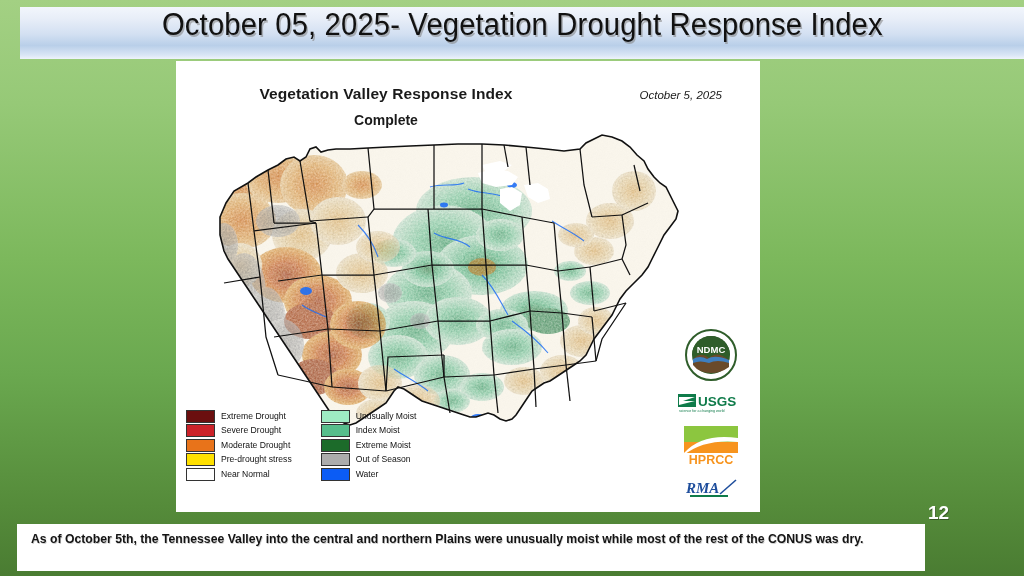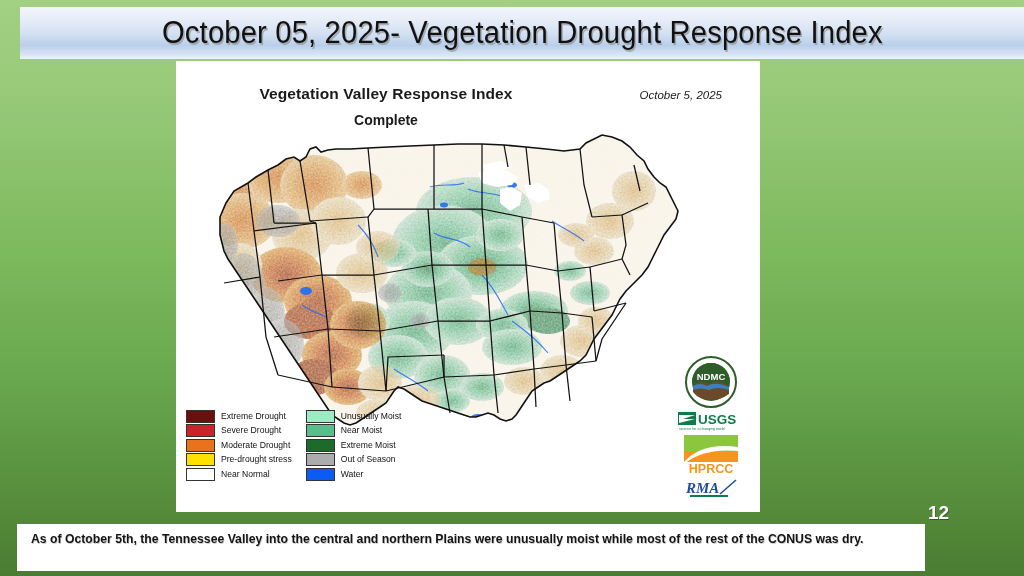--- a/index.html
+++ b/index.html
@@ -11,21 +11,21 @@
   #slide{
     position:relative;width:1024px;height:576px;
     background:linear-gradient(to bottom,#a3d083 0%,#96c977 18%,#7cb85c 45%,#6aa84f 65%,#558b3a 88%,#4a7c32 100%);
     overflow:hidden;
   }
 
   
   #title-bar{
     position:absolute;left:20px;top:7px;width:1004px;height:52px;
     background:linear-gradient(to bottom,#f2f6fc 0%,#e8eef8 22%,#d3e0f2 52%,#b9cfe9 74%,#d9e5f5 92%,#eef3fb 100%);
-    display:flex;align-items:center;justify-content:center;
+    display:flex;align-items:flex-start;justify-content:center;
   }
   #title-text{
     font-family:"Liberation Sans", sans-serif;
     font-size:31px;font-weight:400;color:#111111;
     letter-spacing:.2px;white-space:nowrap;
     text-shadow:1.5px 1.5px 0 rgba(130,130,130,.55);
     transform:scaleX(.94);transform-origin:center;
   }
 
   
@@ -49,29 +49,29 @@
   
   #map-wrap{position:absolute;left:6px;top:64px;width:520px;height:330px;}
   #map-svg{display:block;width:520px;height:330px;}
 
   
   #legend{position:absolute;left:10px;top:349px;width:260px;}
   #legend-title{
     font-size:9.5px;font-weight:bold;color:#000;
     text-decoration:underline;margin-bottom:6px;letter-spacing:.1px;
   }
-  .legend-cols{display:flex;gap:14px;}
+  .legend-cols{display:flex;gap:29px;}
   .legend-col{display:flex;flex-direction:column;gap:2.5px;}
   .legend-row{display:flex;align-items:center;gap:6px;height:12px;}
   .swatch{width:27px;height:11px;border:1px solid #333;flex:none;}
   .legend-label{font-size:8.6px;color:#111;white-space:nowrap;line-height:1;}
 
   
   #logos{position:absolute;right:12px;bottom:12px;width:74px;
-         display:flex;flex-direction:column;align-items:center;gap:2px;}
+         display:flex;flex-direction:column;align-items:center;gap:11px;}
   .logo{display:block;}
 
   
   #caption-box{
     position:absolute;left:17px;top:524px;width:908px;height:47px;
     background:#ffffff;box-sizing:border-box;padding:6px 12px 14px 14px;
   }
   #caption-text{
     font-size:12.6px;font-weight:bold;color:#141414;line-height:1.45;
     text-shadow:.7px .7px 0 rgba(150,150,150,.45);
@@ -392,21 +392,21 @@
             <span class="legend-label">Near Normal</span>
           </div>
         </div>
         <div class="legend-col">
           <div class="legend-row">
             <span class="swatch" style="background:#9EEBC3"></span>
             <span class="legend-label">Unusually Moist</span>
           </div>
           <div class="legend-row">
             <span class="swatch" style="background:#57BE8C"></span>
-            <span class="legend-label">Near Moist</span>
+            <span class="legend-label">Index Moist</span>
           </div>
           <div class="legend-row">
             <span class="swatch" style="background:#1C6B2A"></span>
             <span class="legend-label">Extreme Moist</span>
           </div>
           <div class="legend-row">
             <span class="swatch" style="background:#ACACAC"></span>
             <span class="legend-label">Out of Season</span>
           </div>
           <div class="legend-row">

